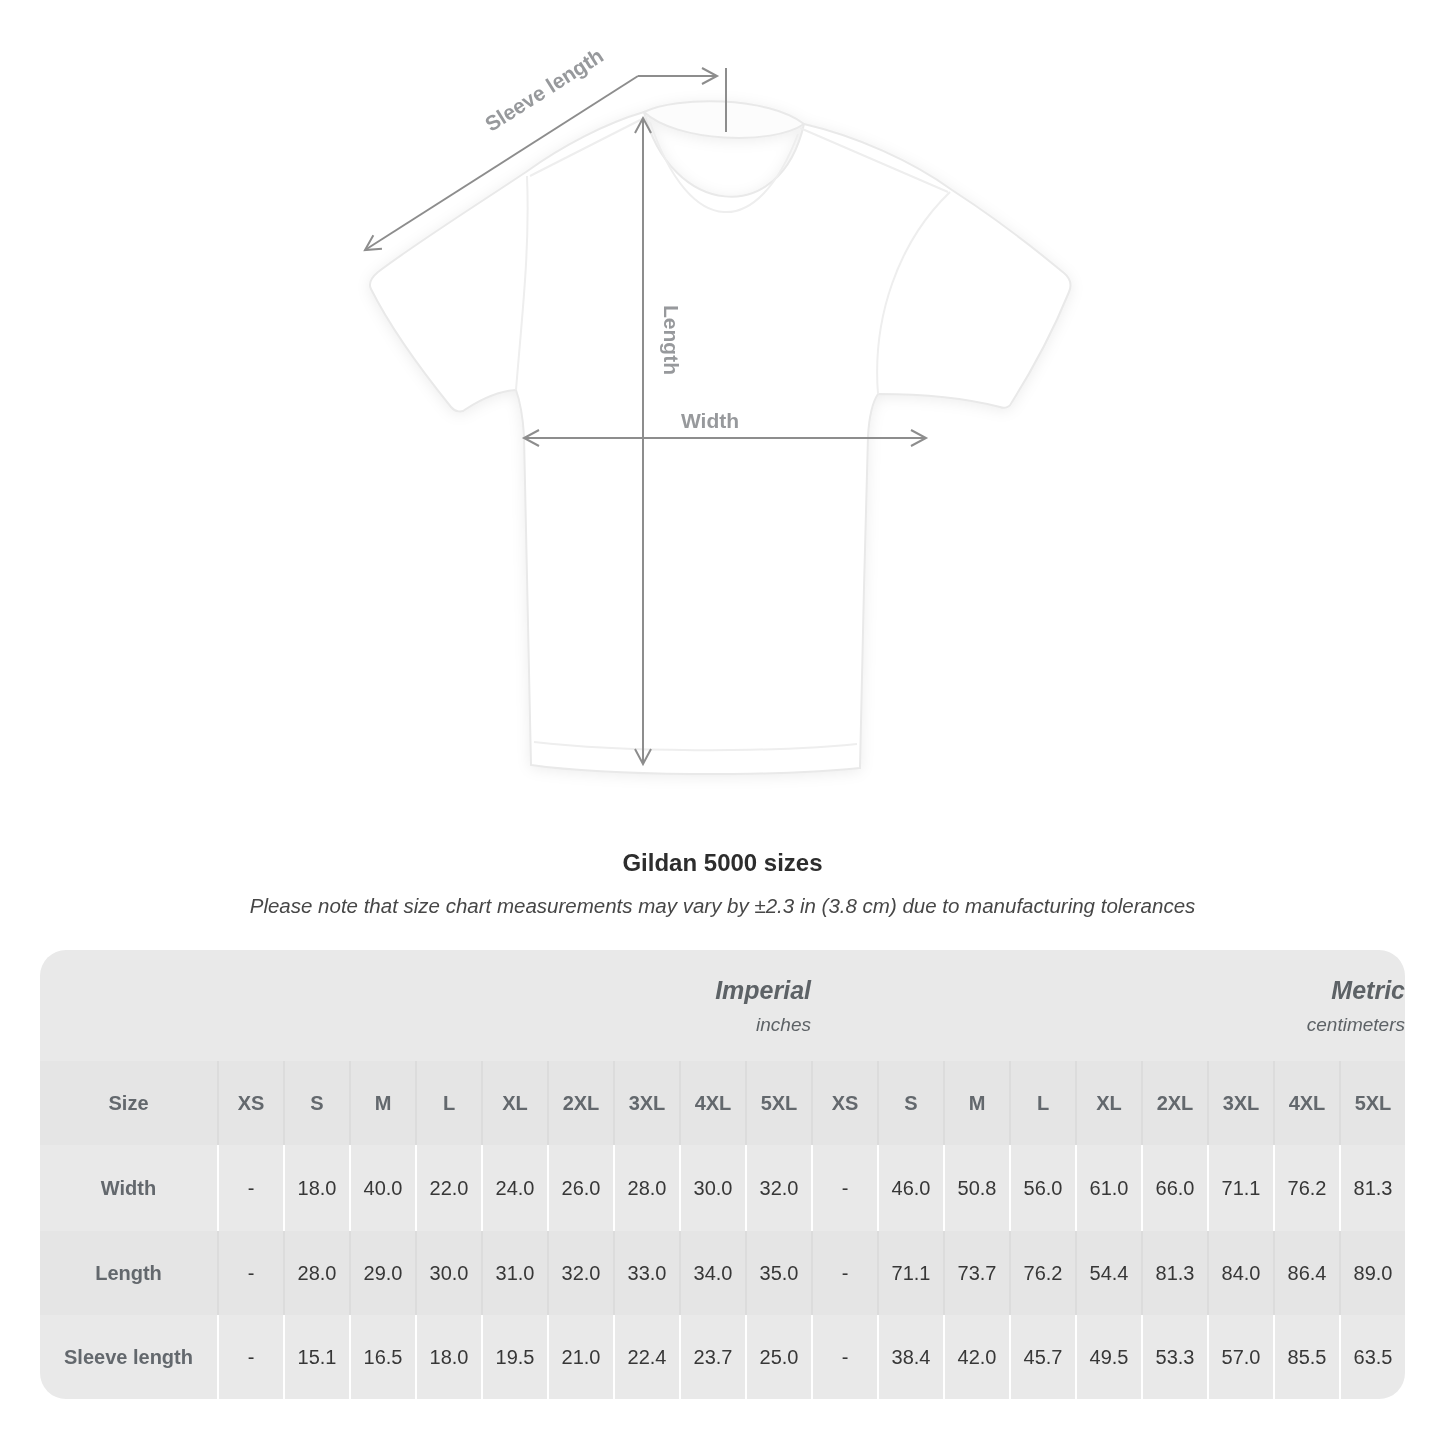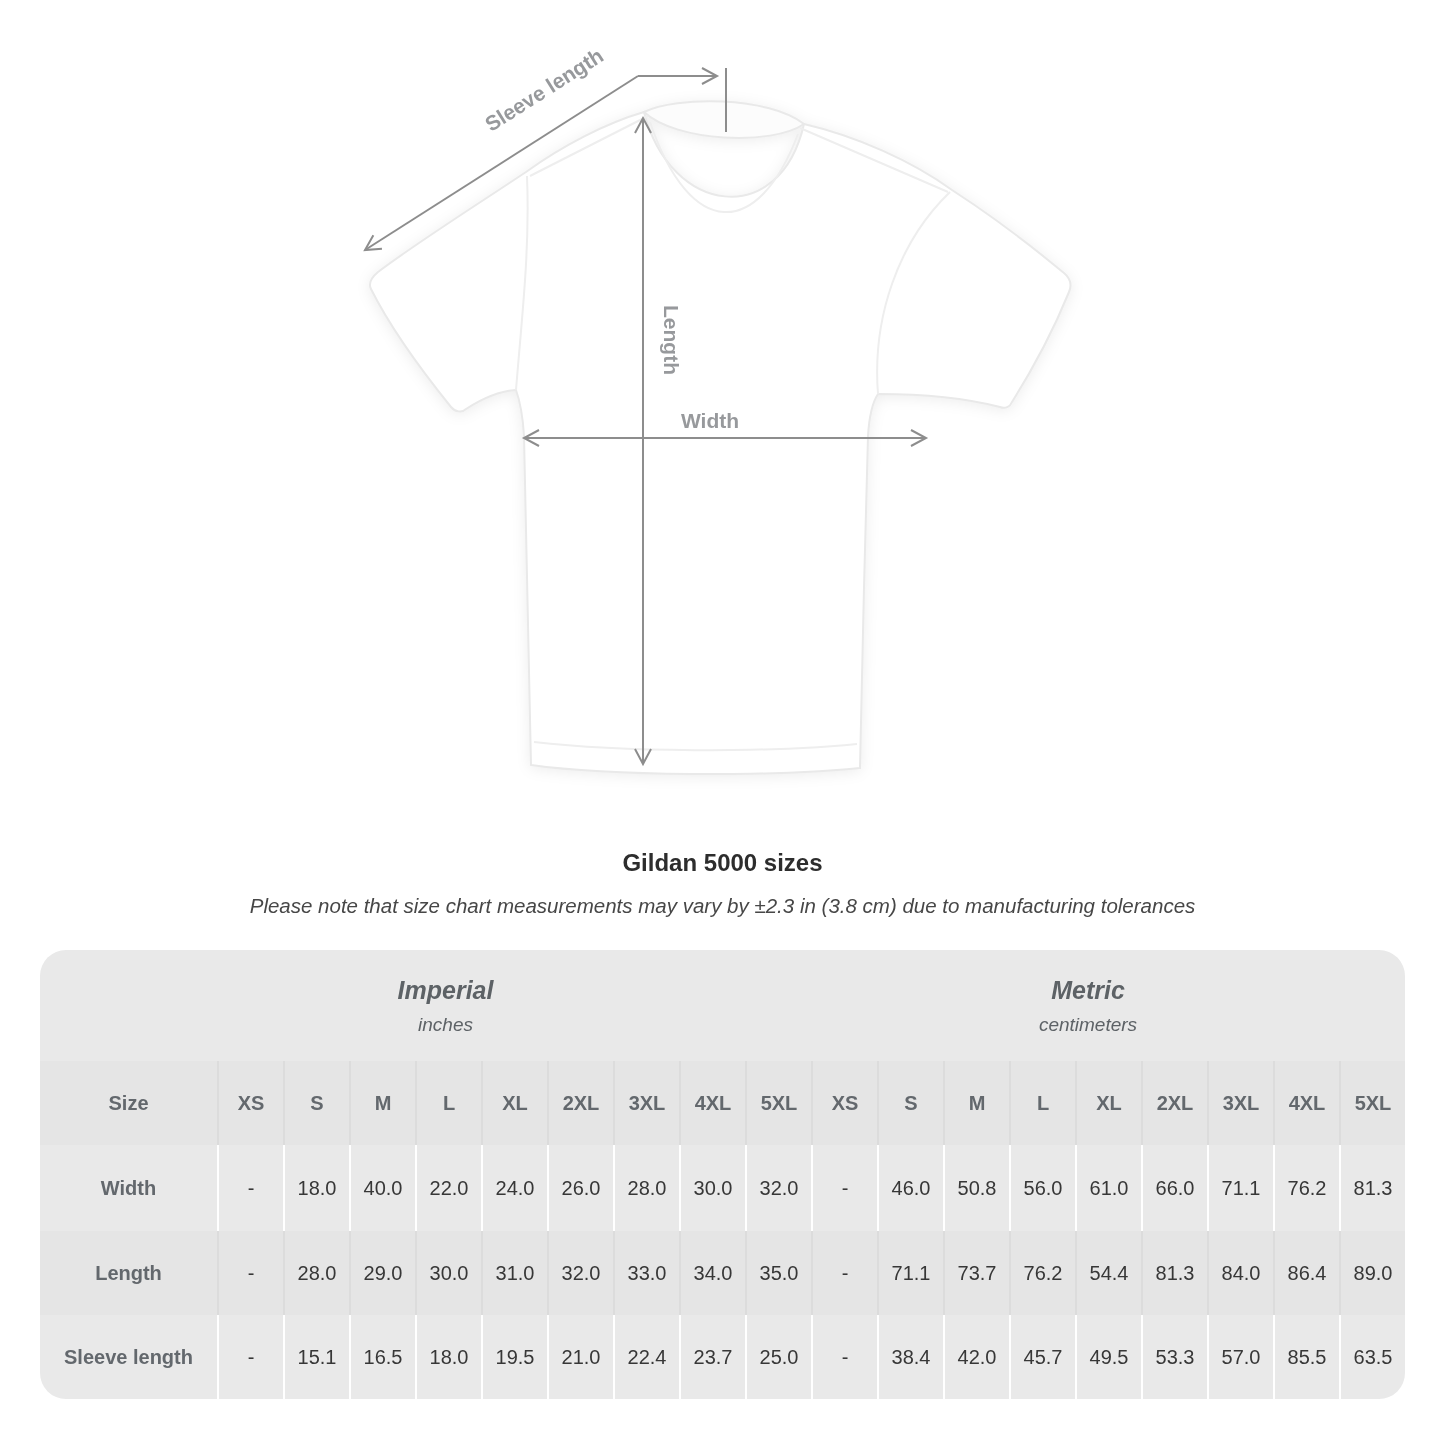--- a/index.html
+++ b/index.html
@@ -23,23 +23,23 @@
   #page-subtitle{
     position:absolute;left:0;top:894px;width:100%;text-align:center;margin:0;
     font-size:20.5px;font-style:italic;color:var(--subtitle-text,#474747);
   }
   
   #size-table{
     position:absolute;left:40px;top:950px;width:1365px;height:449px;
     border-radius:26px;overflow:hidden;background:#fff;
   }
   .band{height:111px;background:var(--stripe-gray,#e9e9e9);display:flex;}
-  .band-cell{display:flex;flex-direction:column;align-items:center;justify-content:center;gap:9px;}
+  .band-cell{display:flex;flex-direction:column;align-items:flex-end;justify-content:center;gap:9px;}
   .band-imperial{width:771px;padding-left:40px;box-sizing:border-box;}
-  .band-metric{flex:1;padding-right:40px;box-sizing:border-box;}
+  .band-metric{flex:1;box-sizing:border-box;}
   .g-title{font-size:25px;font-weight:bold;font-style:italic;color:var(--header-text,#5d6266);}
   .g-sub{font-size:19px;font-style:italic;color:var(--header-text,#5d6266);}
   .trow{display:grid;grid-template-columns:177px repeat(18,1fr);height:84px;}
   .trow.tall{height:86px;}
   .row-gray{background:var(--stripe-gray,#e9e9e9);}
   .row-white,.row-size{background:#e5e5e5;}
   .cell{display:flex;align-items:center;justify-content:center;
         font-size:20px;color:var(--value-text,#373737);}
   .row-white .cell,.row-size .cell{border-left:2px solid var(--divider-on-white,#dcdcdc);}
   .row-gray .cell{border-left:2px solid var(--divider-on-gray,#ffffff);}

